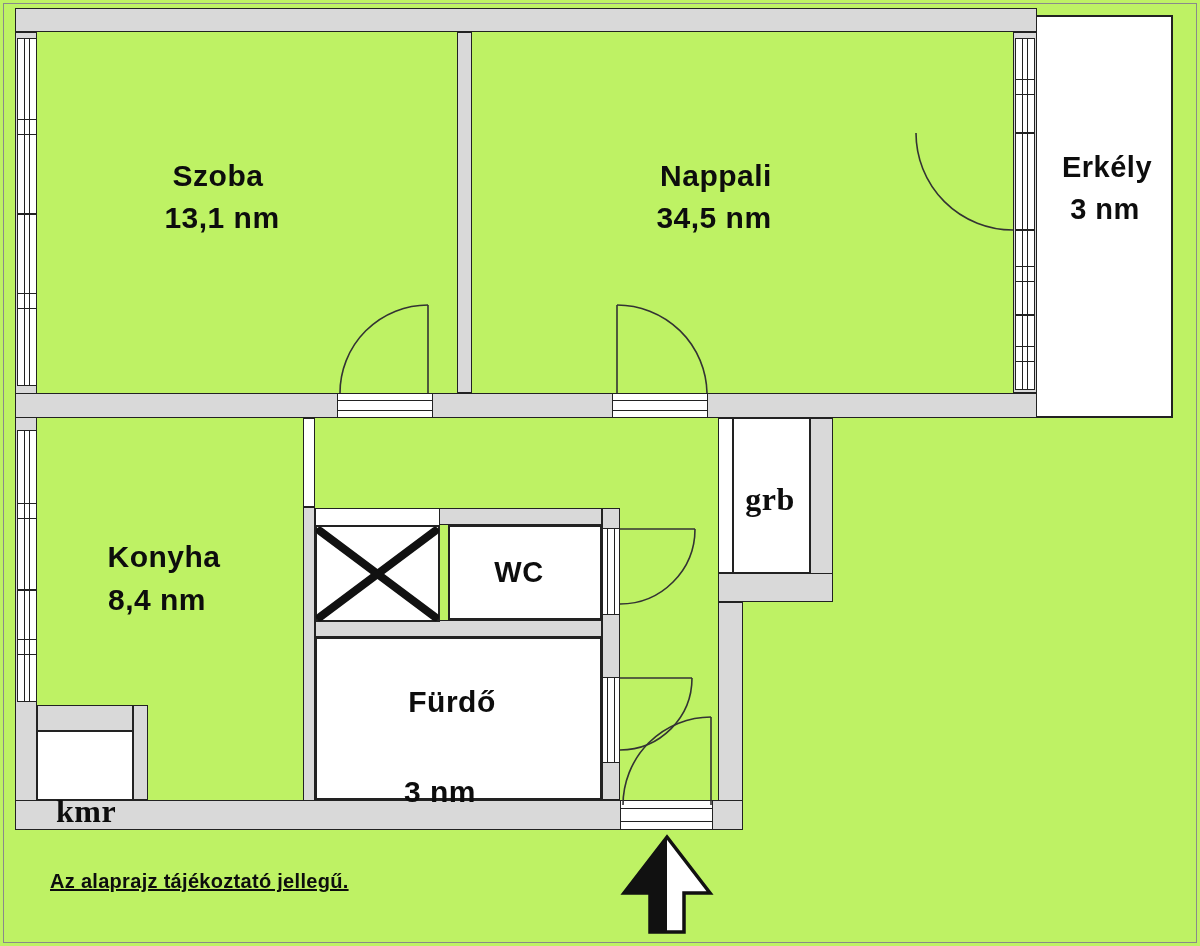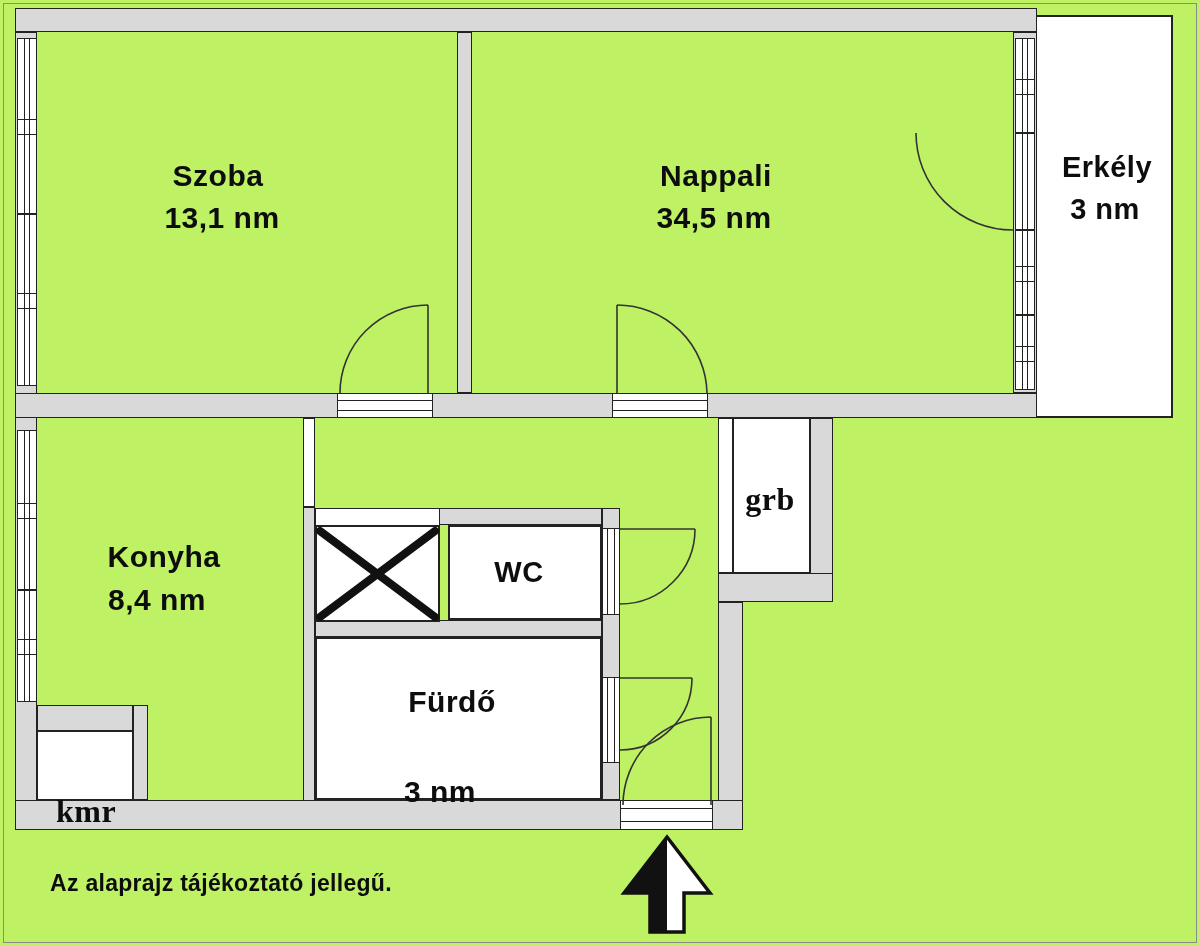--- a/index.html
+++ b/index.html
@@ -26,21 +26,21 @@
   .thr-v{position:absolute;background:#fff;border:1px solid #222;box-sizing:border-box;}
   .thr-v .lines{position:absolute;top:0;bottom:0;left:26%;right:26%;border-left:1.5px solid #222;border-right:1.5px solid #222;}
   .overlay{position:absolute;left:0;top:0;width:1200px;height:946px;pointer-events:none;}
   .lbl{
     position:absolute;transform:translate(-50%,-50%);
     font-weight:bold;color:#0d0d0d;white-space:nowrap;letter-spacing:0.5px;
   }
   .fs30{font-size:30px;} .fs29{font-size:29px;} .fs27{font-size:32px;font-family:Liberation Serif, serif;}
   .note{
     position:absolute;left:50px;top:870px;transform:none;
-    font-weight:bold;color:#0d0d0d;font-size:23px;white-space:nowrap;letter-spacing:0.3px;
+    font-weight:bold;color:#0d0d0d;font-size:20px;white-space:nowrap;letter-spacing:0.3px;text-decoration:underline;
   }
 </style>
 </head>
 <body>
 
 <div class="canvas">
   <div class="frame"></div>
 
   <div class="room" style="left:1035px;top:15px;width:138px;height:403px;border-width:2px;"></div>
 

